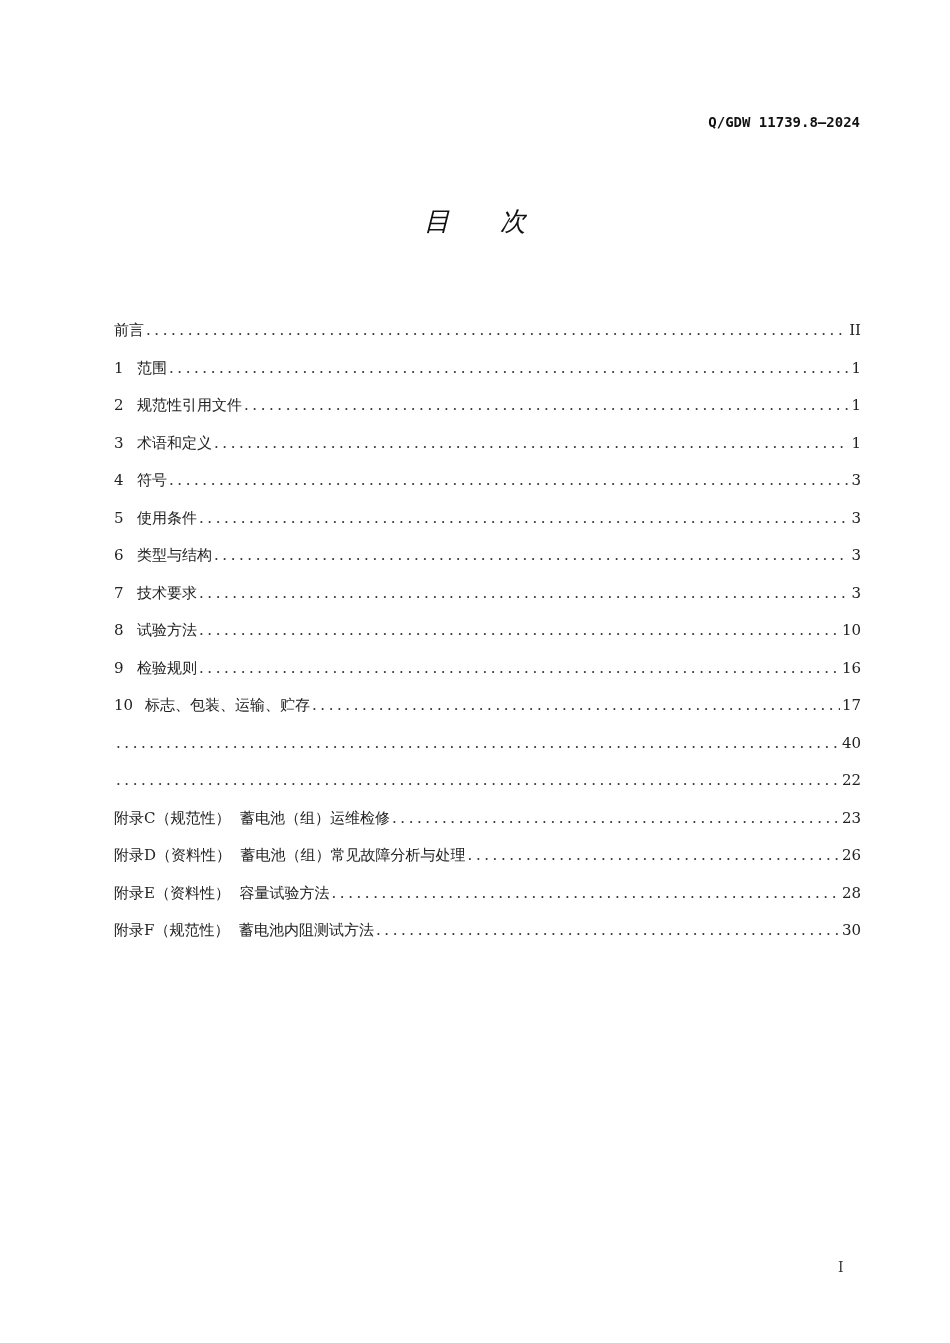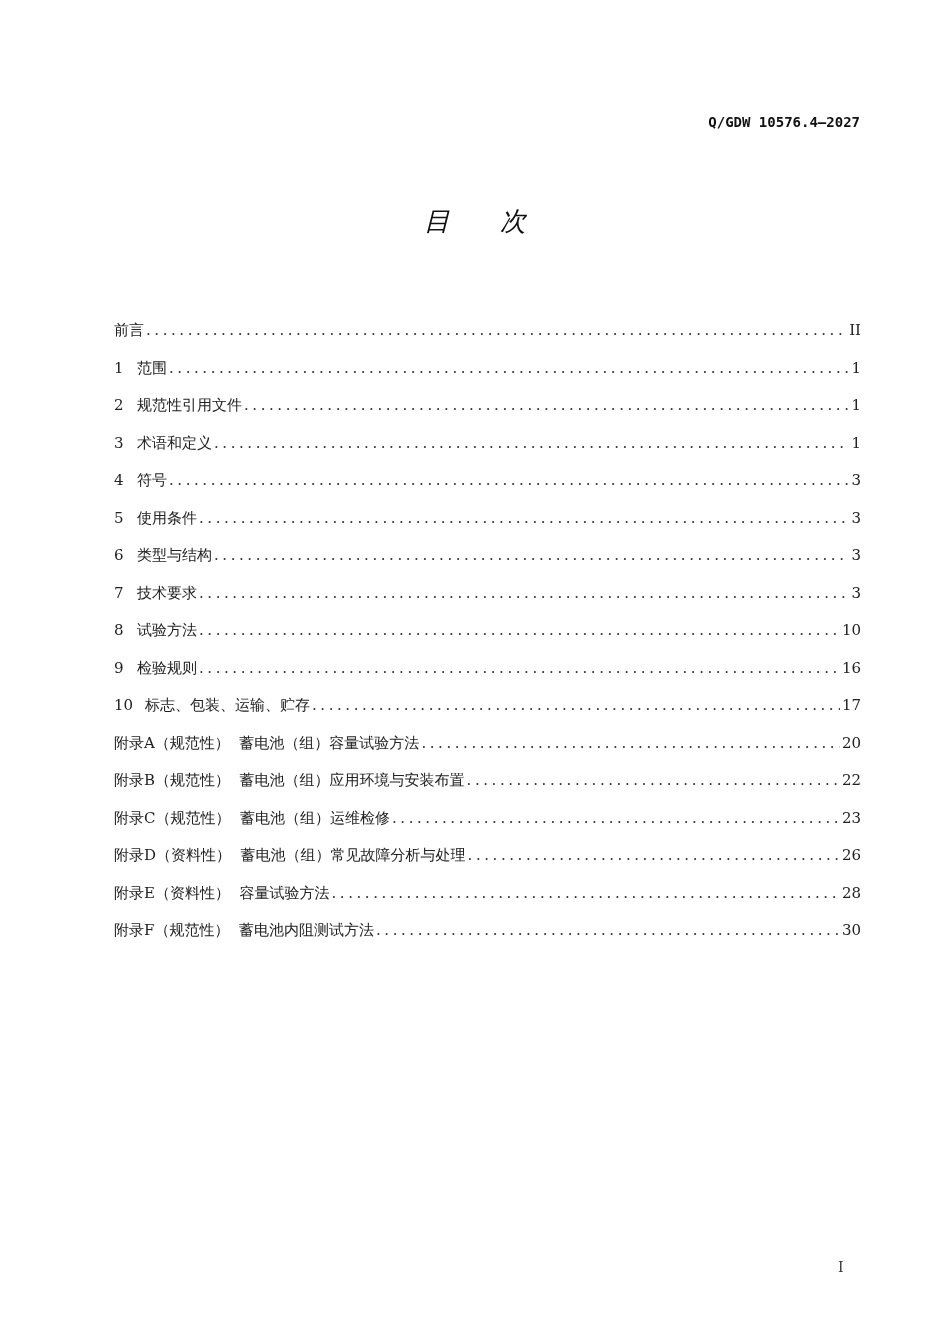--- a/index.html
+++ b/index.html
@@ -31,21 +31,21 @@
   .toc-row .leader::before { content: ". . . . . . . . . . . . . . . . . . . . . . . . . . . . . . . . . . . . . . . . . . . . . . . . . . . . . . . . . . . . . . . . . . . . . . . . . . . . . . . . . . . . . . . . . . . . . . . . . . . . . . . . . . . . . . . . . . . ."; letter-spacing: 0; word-spacing: -1.2px; }
   .toc-row .page { flex: 0 0 auto; text-align: left; }
   .page-number {
     position: absolute; top: 1259px; left: 838px;
     font-family: "DejaVu Serif", "Liberation Serif", serif; font-size: 14px; color: #333;
   }
 </style>
 </head>
 <body>
 
-<div class="doc-code">Q/GDW 10576.4—2027</div>
+<div class="doc-code">Q/GDW 11739.8—2024</div>
 
 <div class="title">
   <span>目</span><span class="gap"></span><span>次</span>
 </div>
 
 <div class="toc">
   <div class="toc-row">
     <span class="label">前言</span>
     <span class="leader"></span>
     <span class="page">II</span>
@@ -104,26 +104,24 @@
     <span class="leader"></span>
     <span class="page">16</span>
   </div>
   <div class="toc-row">
     <span class="num n2">10</span>
     <span class="label">标志、包装、运输、贮存</span>
     <span class="leader"></span>
     <span class="page">17</span>
   </div>
   <div class="toc-row">
-    <span class="label">附录A（规范性）  蓄电池（组）容量试验方法</span>
     <span class="leader"></span>
-    <span class="page">20</span>
+    <span class="page">40</span>
   </div>
   <div class="toc-row">
-    <span class="label">附录B（规范性）  蓄电池（组）应用环境与安装布置</span>
     <span class="leader"></span>
     <span class="page">22</span>
   </div>
   <div class="toc-row">
     <span class="label">附录C（规范性）  蓄电池（组）运维检修</span>
     <span class="leader"></span>
     <span class="page">23</span>
   </div>
   <div class="toc-row">
     <span class="label">附录D（资料性）  蓄电池（组）常见故障分析与处理</span>

